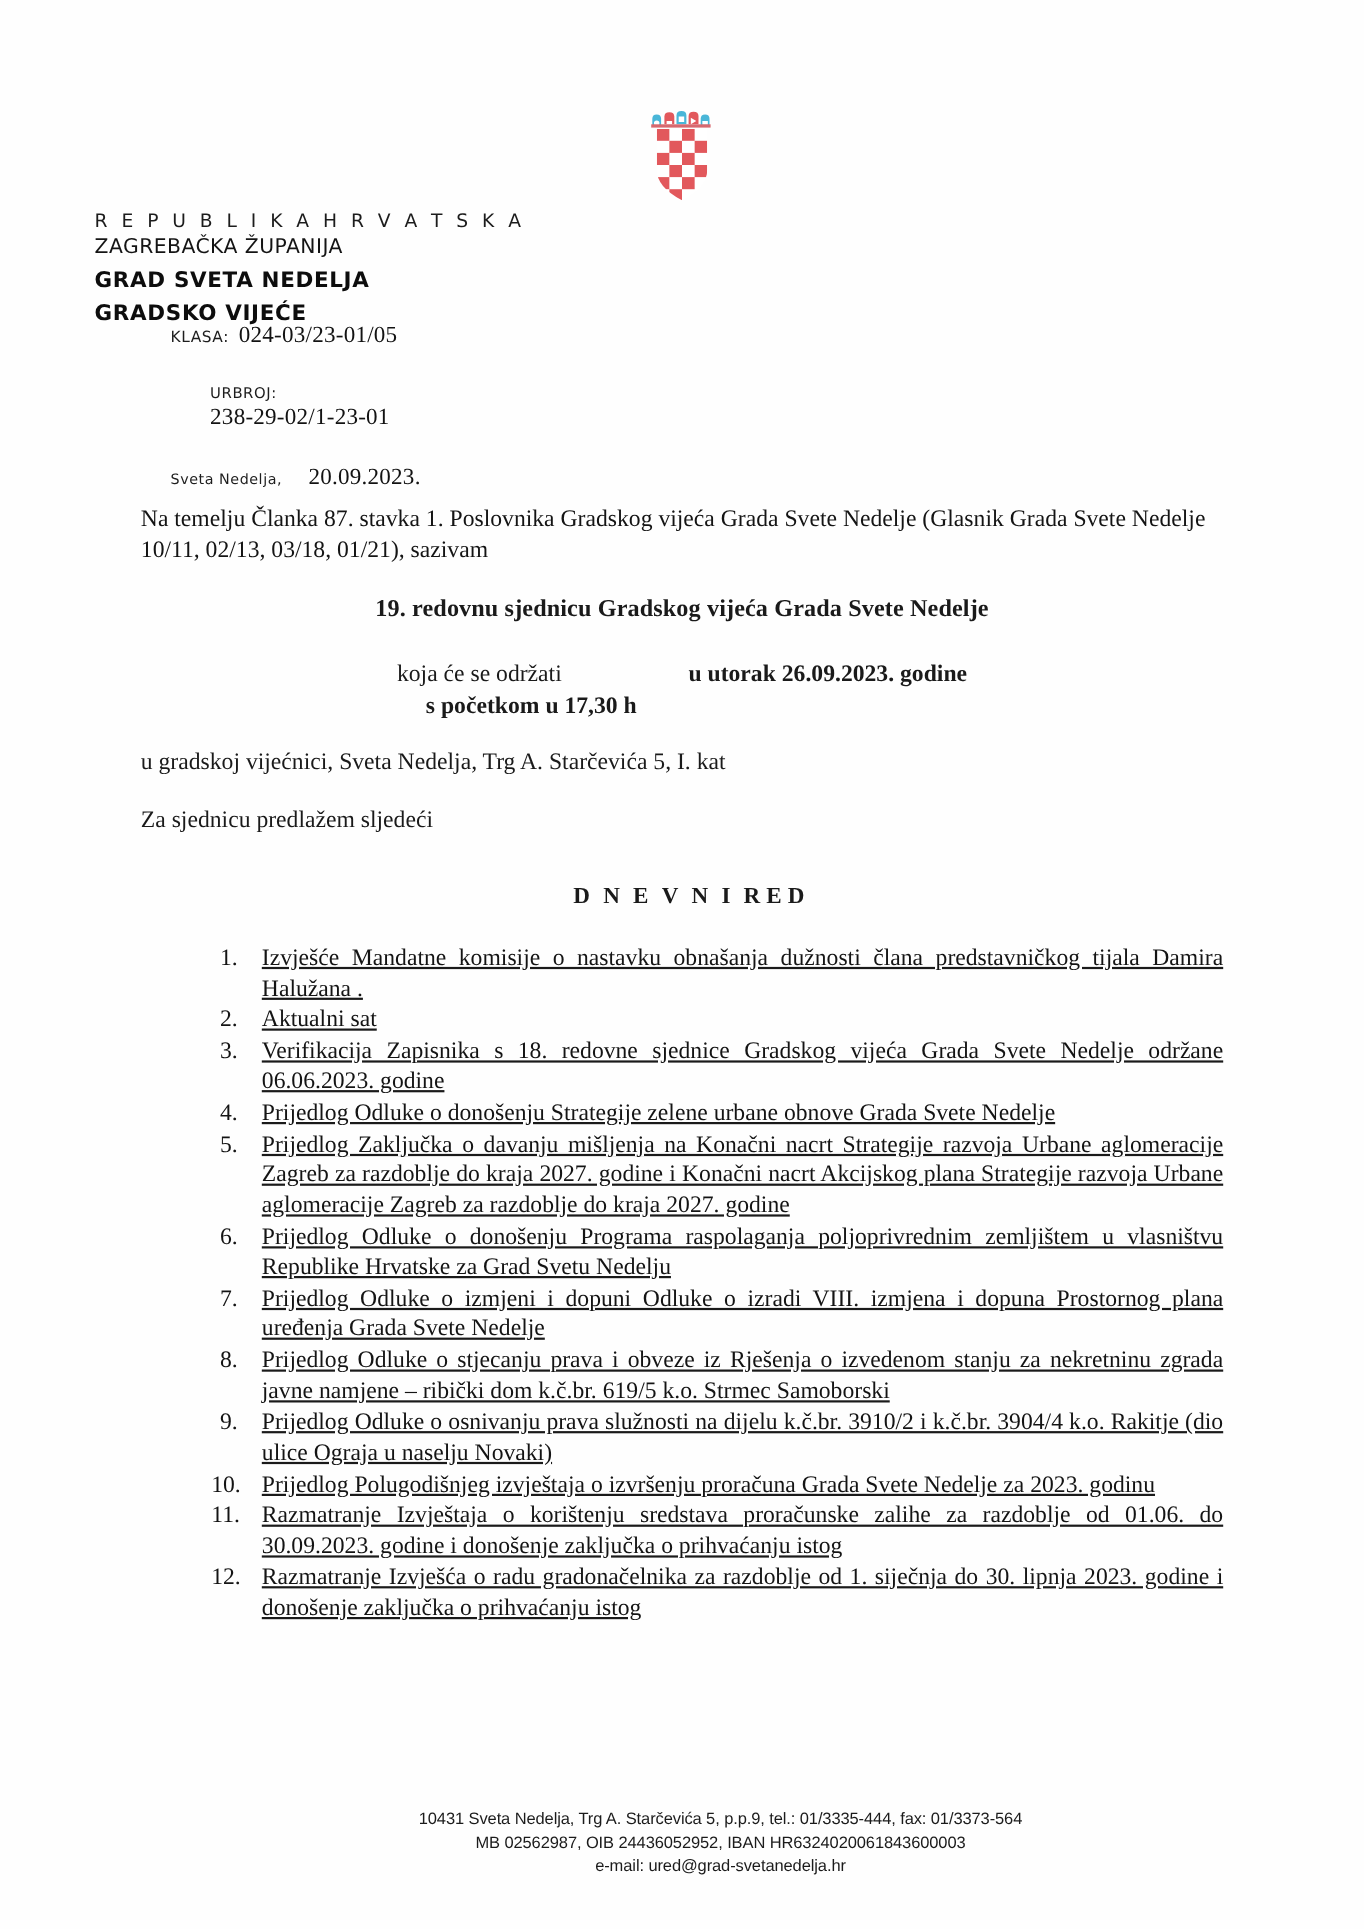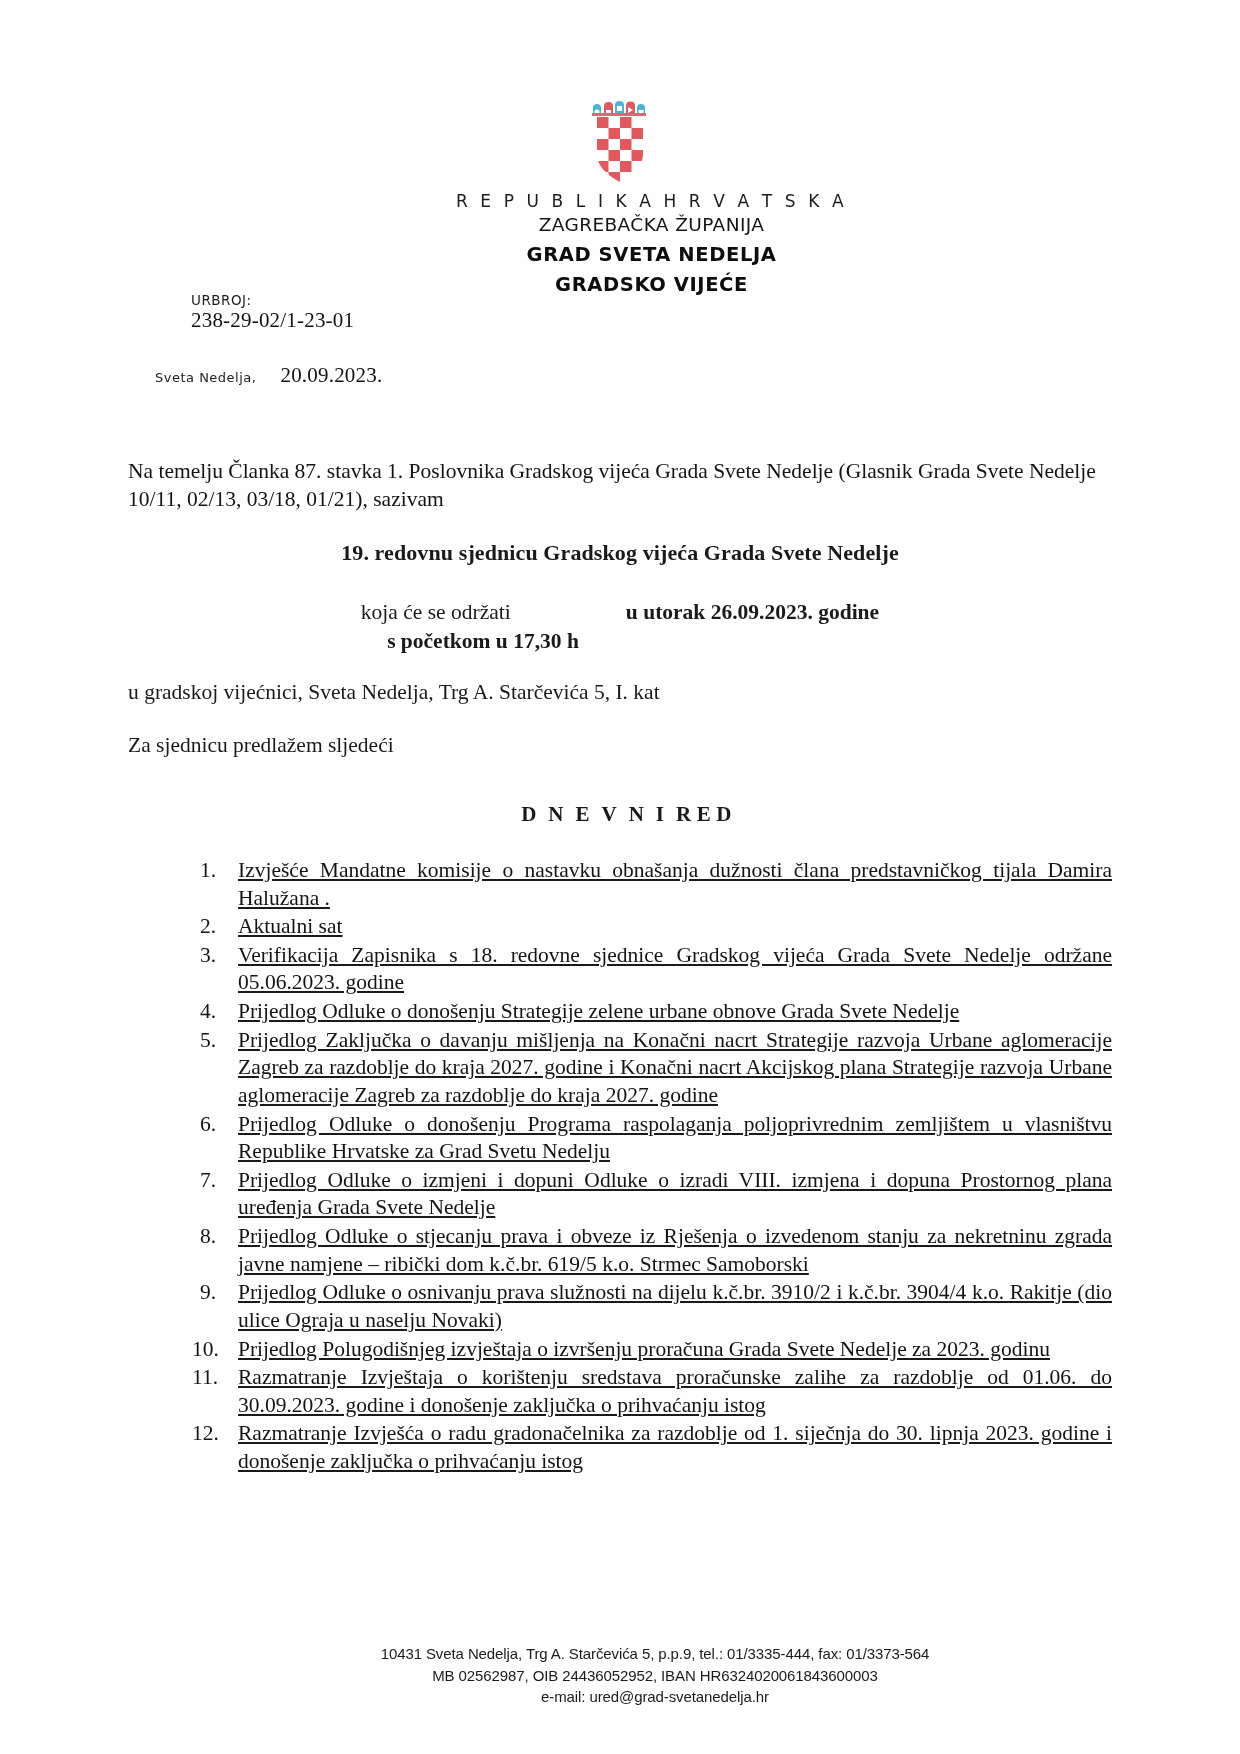--- a/index.html
+++ b/index.html
@@ -36,22 +36,21 @@
     justify-content: center;
     margin-bottom: 6px;
   }
   .coat {
     width: 62px;
     height: 84px;
     display: block;
   }
 
   .org-lines {
-    padding-left: 63px;
-    text-align: center;
+    padding-left: 86px;
   }
   .org-line {
     font-family: "DejaVu Sans", "Liberation Sans", sans-serif;
     line-height: 1.32;
     white-space: nowrap;
   }
   .org-country {
     font-size: 17px;
     letter-spacing: 3.6px;
     color: #1c1c1c;
@@ -277,20 +276,24 @@
 
     <div class="org-lines">
       <div class="org-line org-country">R E P U B L I K A    H R V A T S K A</div>
       <div class="org-line org-county">ZAGREBAČKA ŽUPANIJA</div>
       <div class="org-line org-city">GRAD SVETA NEDELJA</div>
       <div class="org-line org-body">GRADSKO VIJEĆE</div>
     </div>
   </div>
 
   <div class="refs">
+    <div class="ref-row klasa">
+      <span class="ref-label klasa-label">KLASA:</span>
+      <span class="ref-value">024-03/23-01/05</span>
+    </div>
     <div class="ref-row urbroj">
       <span class="ref-label">URBROJ:</span>
       <span class="ref-value">238-29-02/1-23-01</span>
     </div>
     <div class="ref-row place">
       <span class="ref-label place-label">Sveta Nedelja,</span>
       <span class="ref-value">20.09.2023.</span>
     </div>
   </div>
 
@@ -310,21 +313,21 @@
 
     <div class="proposal-lead">Za sjednicu predlažem sljedeći</div>
 
     <div class="agenda-heading">
       <span class="gap">DNEVNI</span><span>RED</span>
     </div>
 
     <ol class="agenda">
       <li>Izvješće Mandatne komisije o nastavku obnašanja dužnosti člana predstavničkog tijala Damira Halužana .</li>
       <li class="nojust">Aktualni sat</li>
-      <li>Verifikacija Zapisnika s 18. redovne sjednice Gradskog vijeća Grada Svete Nedelje održane 05.06.2023. godine</li>
+      <li>Verifikacija Zapisnika s 18. redovne sjednice Gradskog vijeća Grada Svete Nedelje održane 06.06.2023. godine</li>
       <li class="nojust">Prijedlog Odluke o donošenju Strategije zelene urbane obnove Grada Svete Nedelje</li>
       <li>Prijedlog Zaključka o davanju mišljenja na Konačni nacrt Strategije razvoja Urbane aglomeracije Zagreb za razdoblje do kraja 2027. godine i Konačni nacrt Akcijskog plana Strategije razvoja Urbane aglomeracije Zagreb za razdoblje do kraja 2027. godine</li>
       <li>Prijedlog Odluke o donošenju Programa raspolaganja poljoprivrednim zemljištem u vlasništvu Republike Hrvatske za Grad Svetu Nedelju</li>
       <li>Prijedlog Odluke o izmjeni i dopuni Odluke o izradi VIII. izmjena i dopuna Prostornog plana uređenja Grada Svete Nedelje</li>
       <li>Prijedlog Odluke o stjecanju prava i obveze iz Rješenja o izvedenom stanju za nekretninu zgrada javne namjene – ribički dom k.č.br. 619/5 k.o. Strmec Samoborski</li>
       <li>Prijedlog Odluke o osnivanju prava služnosti na dijelu k.č.br. 3910/2 i k.č.br. 3904/4 k.o. Rakitje (dio ulice Ograja u naselju Novaki)</li>
       <li class="wide">Prijedlog Polugodišnjeg izvještaja o izvršenju proračuna Grada Svete Nedelje za 2023. godinu</li>
       <li class="wide">Razmatranje Izvještaja o korištenju sredstava proračunske zalihe za razdoblje od 01.06. do 30.09.2023. godine i donošenje zaključka o prihvaćanju istog</li>
       <li class="wide">Razmatranje Izvješća o radu gradonačelnika za razdoblje od 1. siječnja do 30. lipnja 2023. godine i donošenje zaključka o prihvaćanju istog</li>
     </ol>

